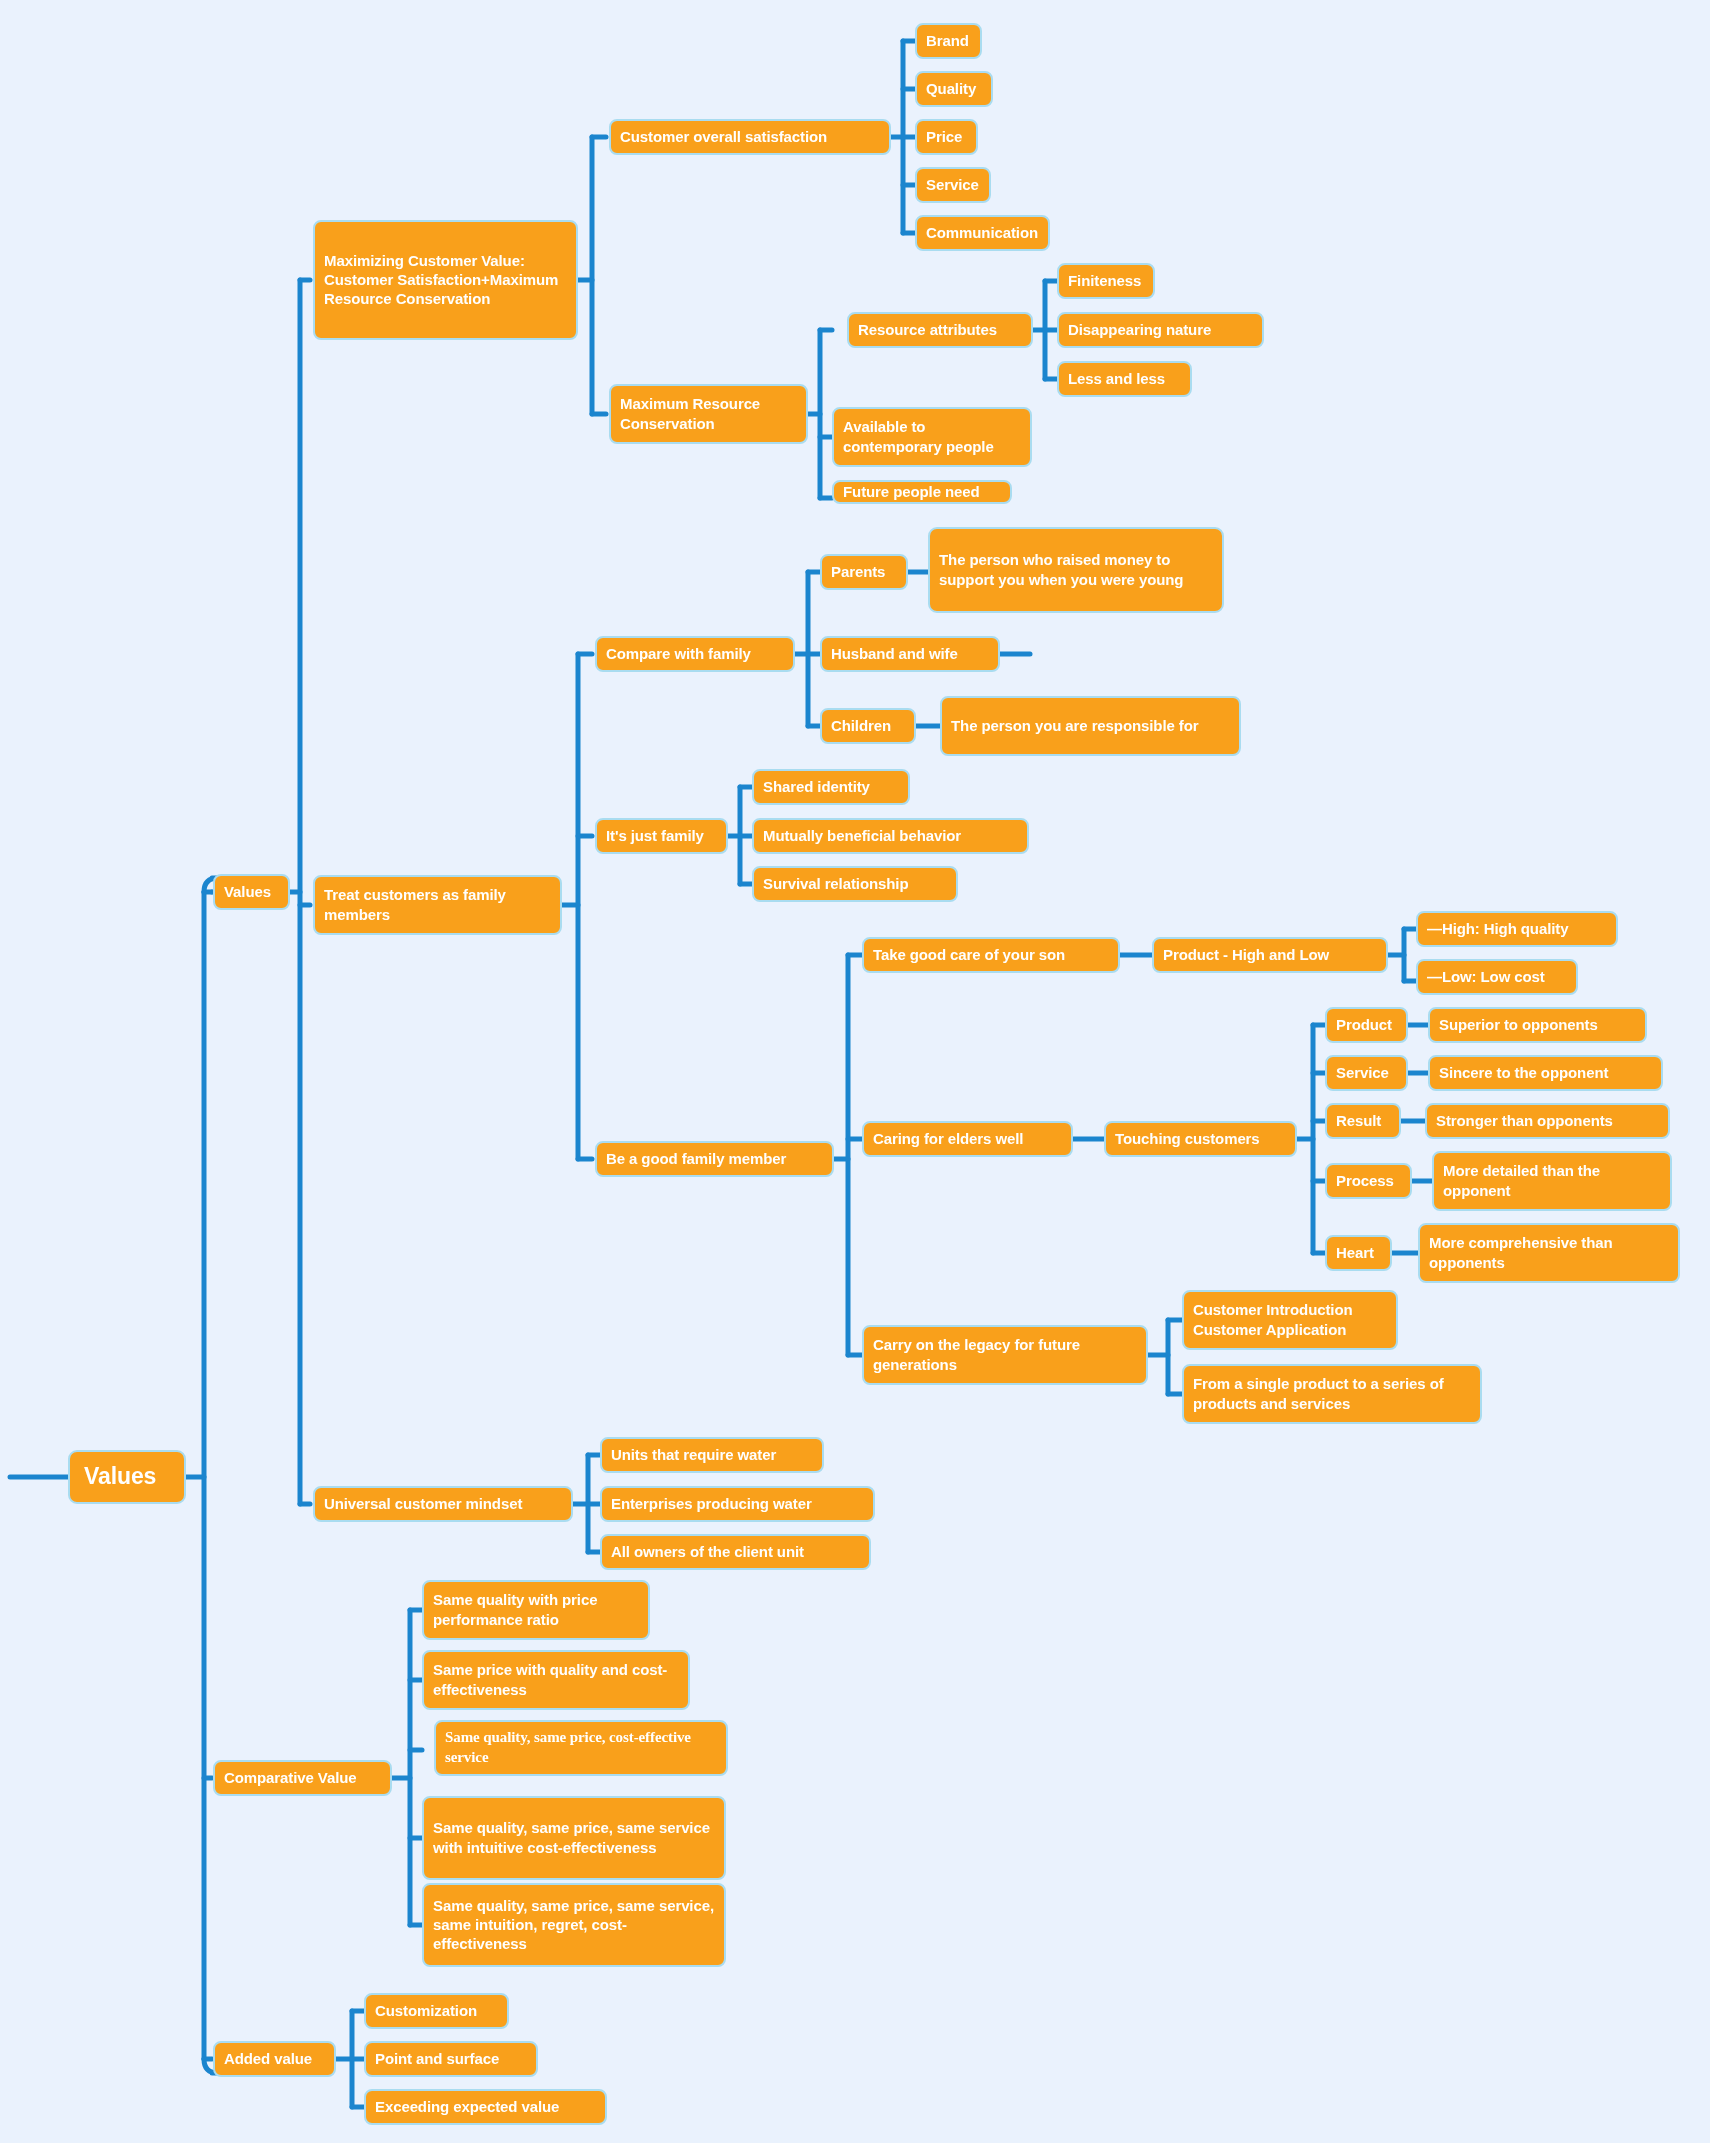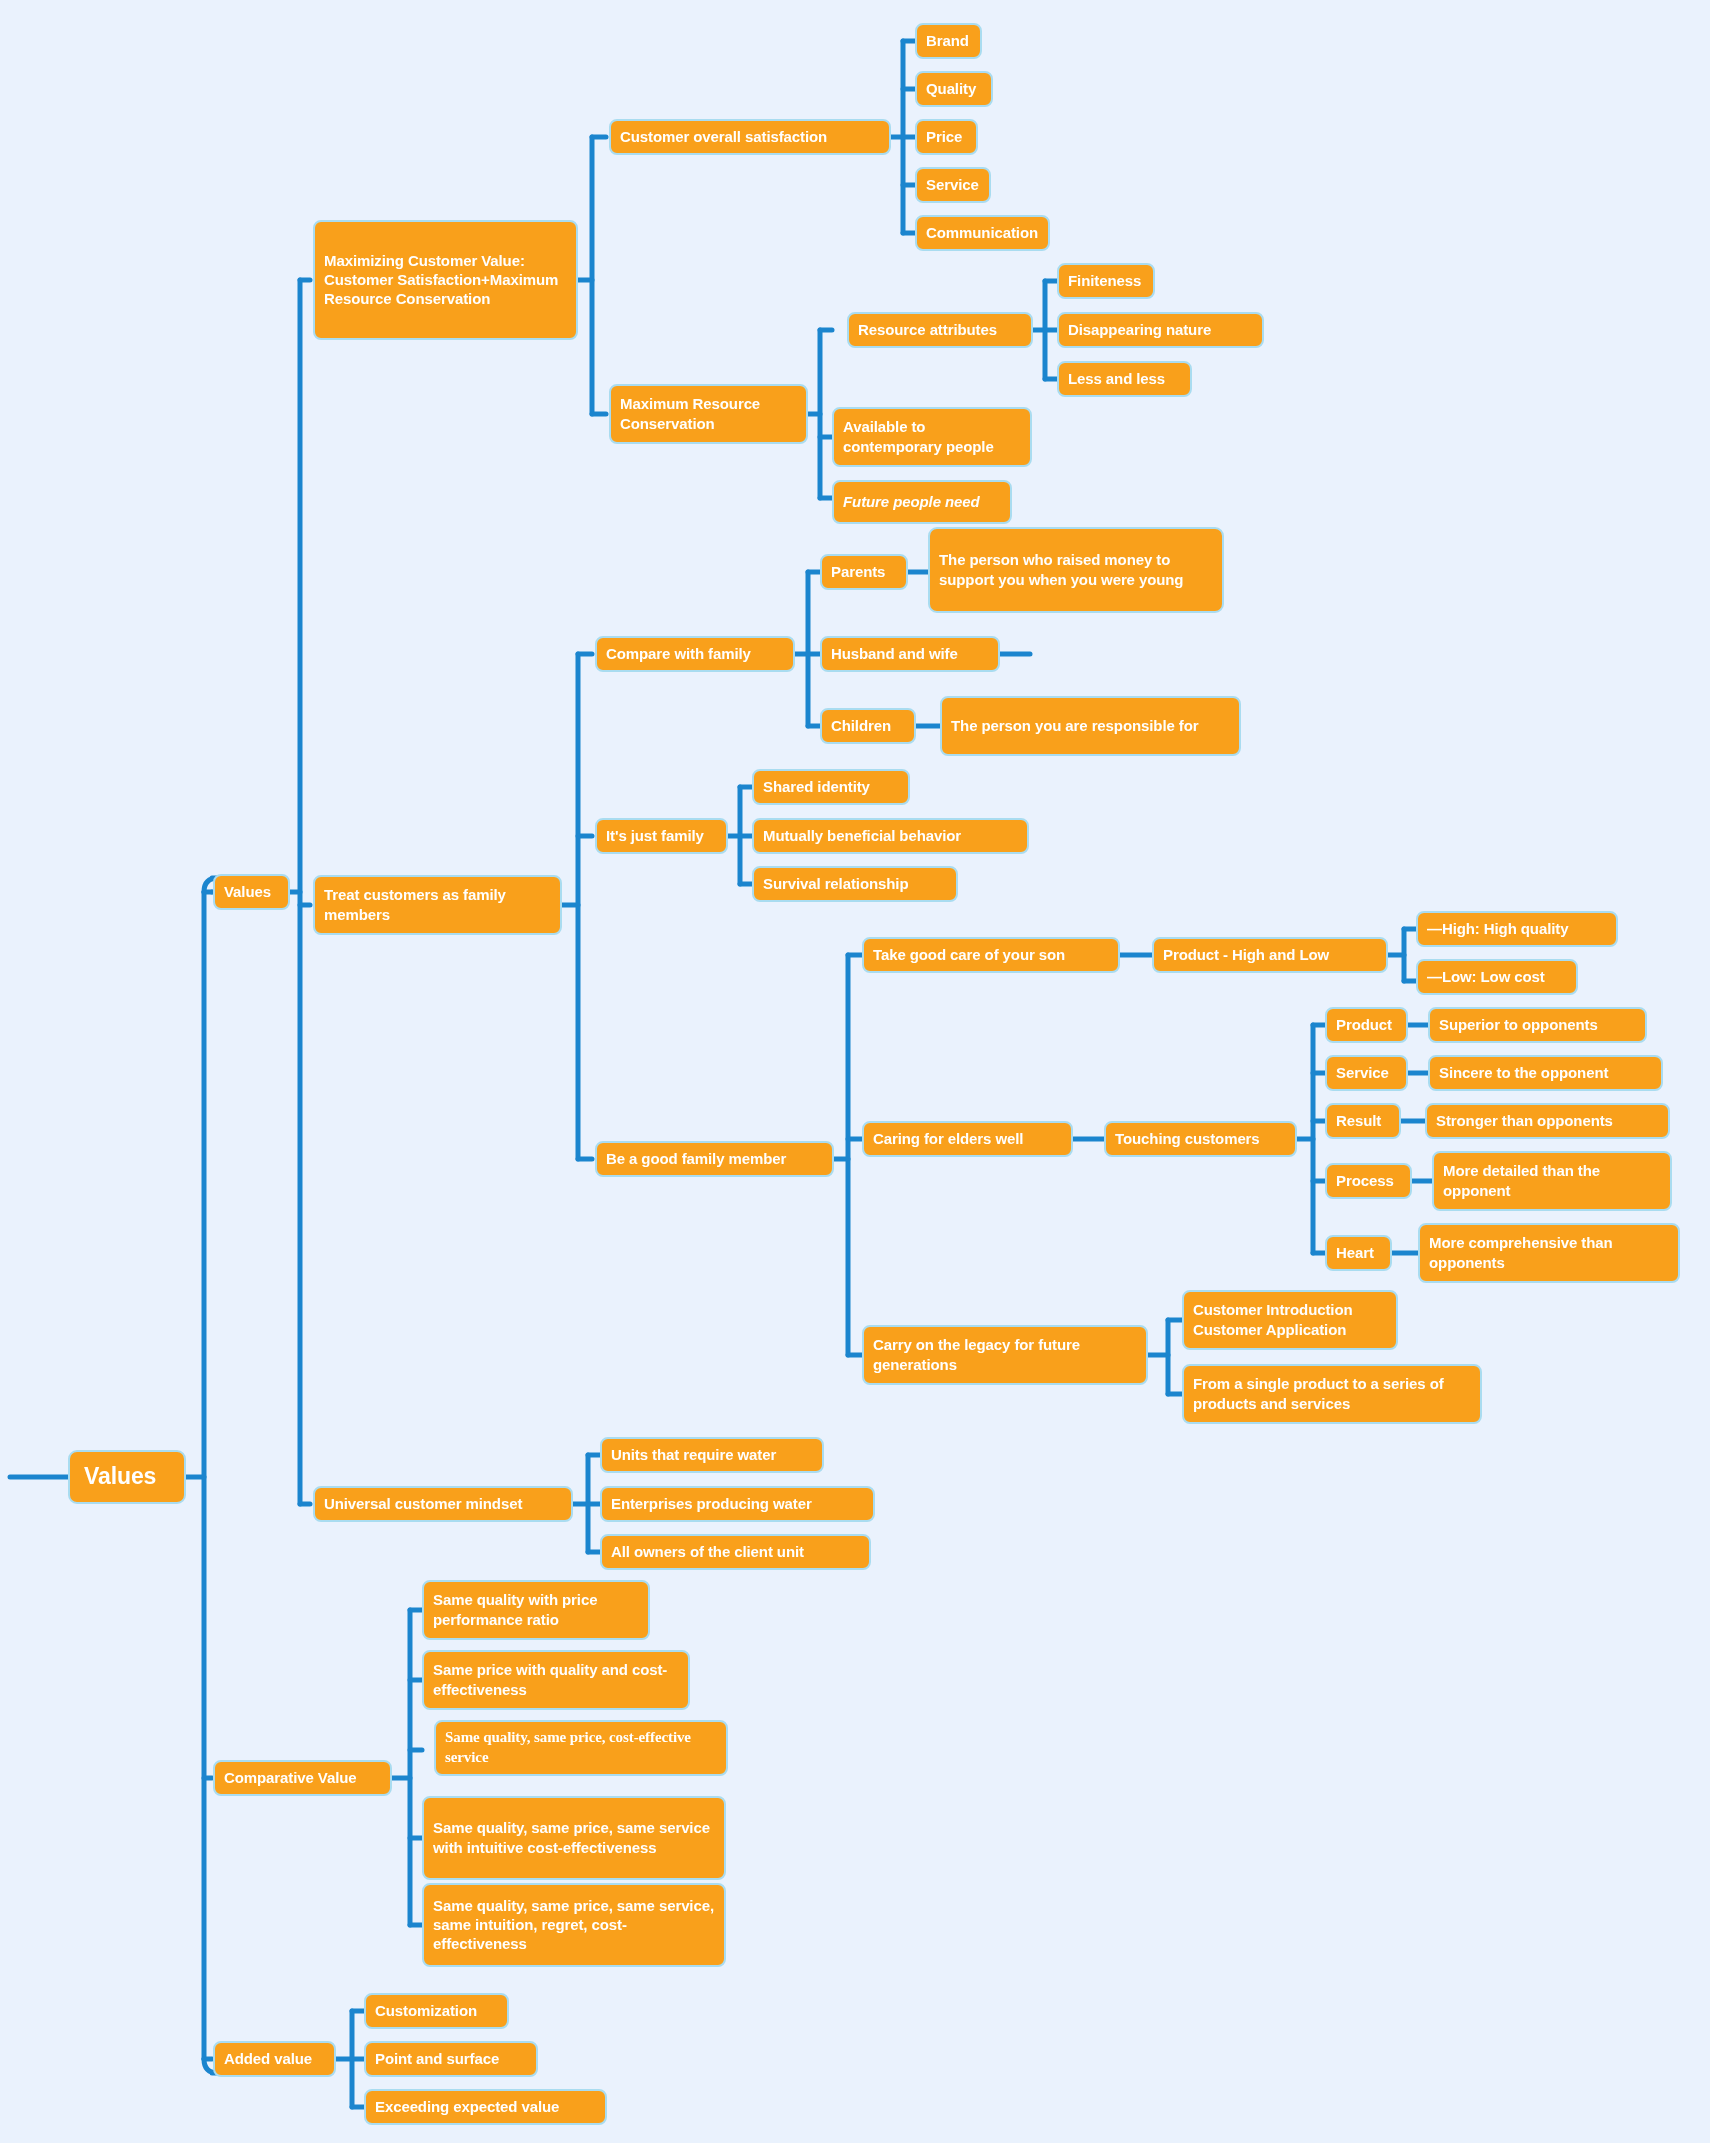--- a/index.html
+++ b/index.html
@@ -246,21 +246,21 @@
   <div class="node" style="left:1057px; top:312px; width:207px; height:36px;align-items:center;">
     <span>Disappearing nature</span>
   </div>
   <div class="node" style="left:1057px; top:361px; width:135px; height:36px;">
     <span>Less and less</span>
   </div>
 
   <div class="node" style="left:832px; top:407px; width:200px; height:60px;">
     <span>Available to contemporary people</span>
   </div>
-  <div class="node" style="left:832px; top:480px; width:180px; height:44px;font-style:italic;">
+  <div class="node" style="left:832px; top:480px; width:180px; height:24px;">
     <span>Future people need</span>
   </div>
 
   <div class="node" style="left:595px; top:636px; width:200px; height:36px;">
     <span>Compare with family</span>
   </div>
 
   <div class="node" style="left:820px; top:554px; width:88px; height:36px;">
     <span>Parents</span>
   </div>

